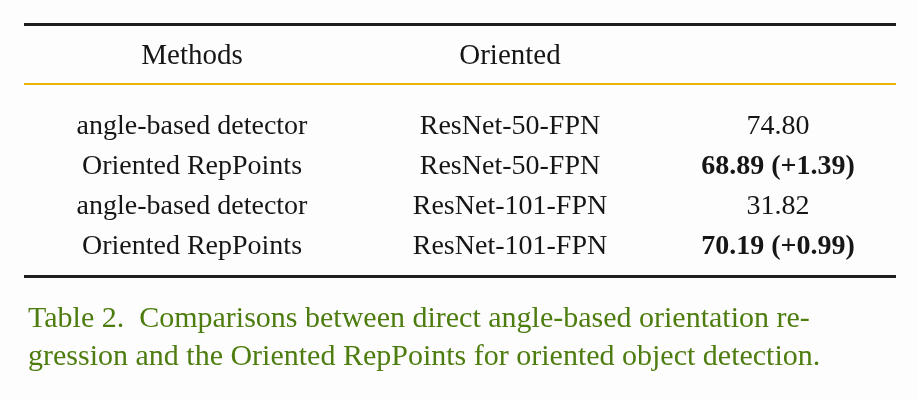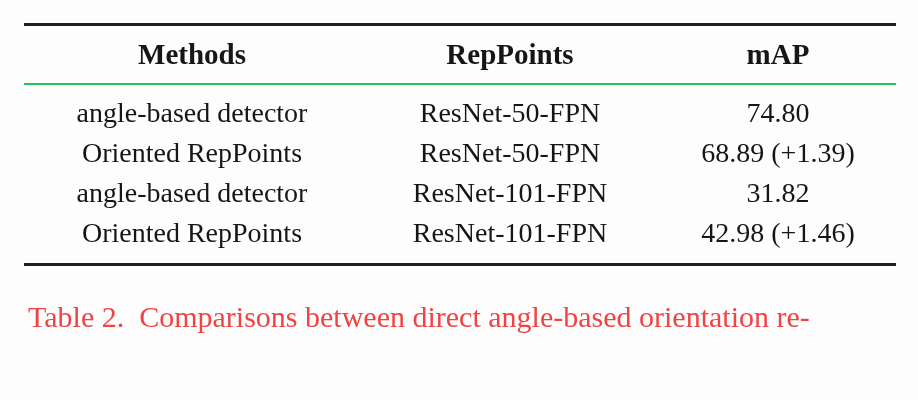--- a/index.html
+++ b/index.html
@@ -17,72 +17,70 @@
   }
   .table-block {
     position: absolute;
     left: 24px;
     top: 23px;
     width: 872px;
     border-top: 3px solid #1e1e1e;
     border-bottom: 3px solid #1e1e1e;
   }
   .thead {
-    border-bottom: 2px solid #22c55e;
-    font-weight: bold;
+    border-bottom: 2px solid #eab308;
   }
   .trow {
     display: grid;
     grid-template-columns: 336px 300px 236px;
     align-items: center;
   }
   .thead .trow {
     height: 57px;
   }
   .tbody {
-    padding: 8px 0 10px 0;
+    padding: 20px 0 10px 0;
   }
   .tbody .trow {
     height: 40px;
   }
   .cell {
     text-align: center;
     font-size: 28px;
     line-height: 40px;
     white-space: nowrap;
   }
   .thead .cell {
     font-size: 29px;
     line-height: 57px;
   }
   .cell.bold {
-    font-weight: normal;
+    font-weight: bold;
   }
   .caption {
     position: absolute;
     left: 28px;
     top: 298px;
     width: 868px;
     font-size: 30px;
     line-height: 38px;
-    color: #ef4444;
+    color: #4d7c0f;
   }
   .caption-line {
     white-space: pre-wrap;
   }
 </style>
 </head>
 <body>
 
 <div class="table-block">
   <div class="thead">
     <div class="trow">
       <div class="cell">Methods</div>
-      <div class="cell">RepPoints</div>
-      <div class="cell">mAP</div>
+      <div class="cell">Oriented</div>
     </div>
   </div>
   <div class="tbody">
     <div class="trow">
       <div class="cell">angle-based detector</div>
       <div class="cell">ResNet-50-FPN</div>
       <div class="cell">74.80</div>
     </div>
     <div class="trow">
       <div class="cell">Oriented RepPoints</div>
@@ -90,20 +88,21 @@
       <div class="cell bold">68.89 (+1.39)</div>
     </div>
     <div class="trow">
       <div class="cell">angle-based detector</div>
       <div class="cell">ResNet-101-FPN</div>
       <div class="cell">31.82</div>
     </div>
     <div class="trow">
       <div class="cell">Oriented RepPoints</div>
       <div class="cell">ResNet-101-FPN</div>
-      <div class="cell bold">42.98 (+1.46)</div>
+      <div class="cell bold">70.19 (+0.99)</div>
     </div>
   </div>
 </div>
 
 <div class="caption">
   <div class="caption-line">Table 2.  Comparisons between direct angle-based orientation re-</div>
+  <div class="caption-line">gression and the Oriented RepPoints for oriented object detection.</div>
 </div>
 
 </body></html>

